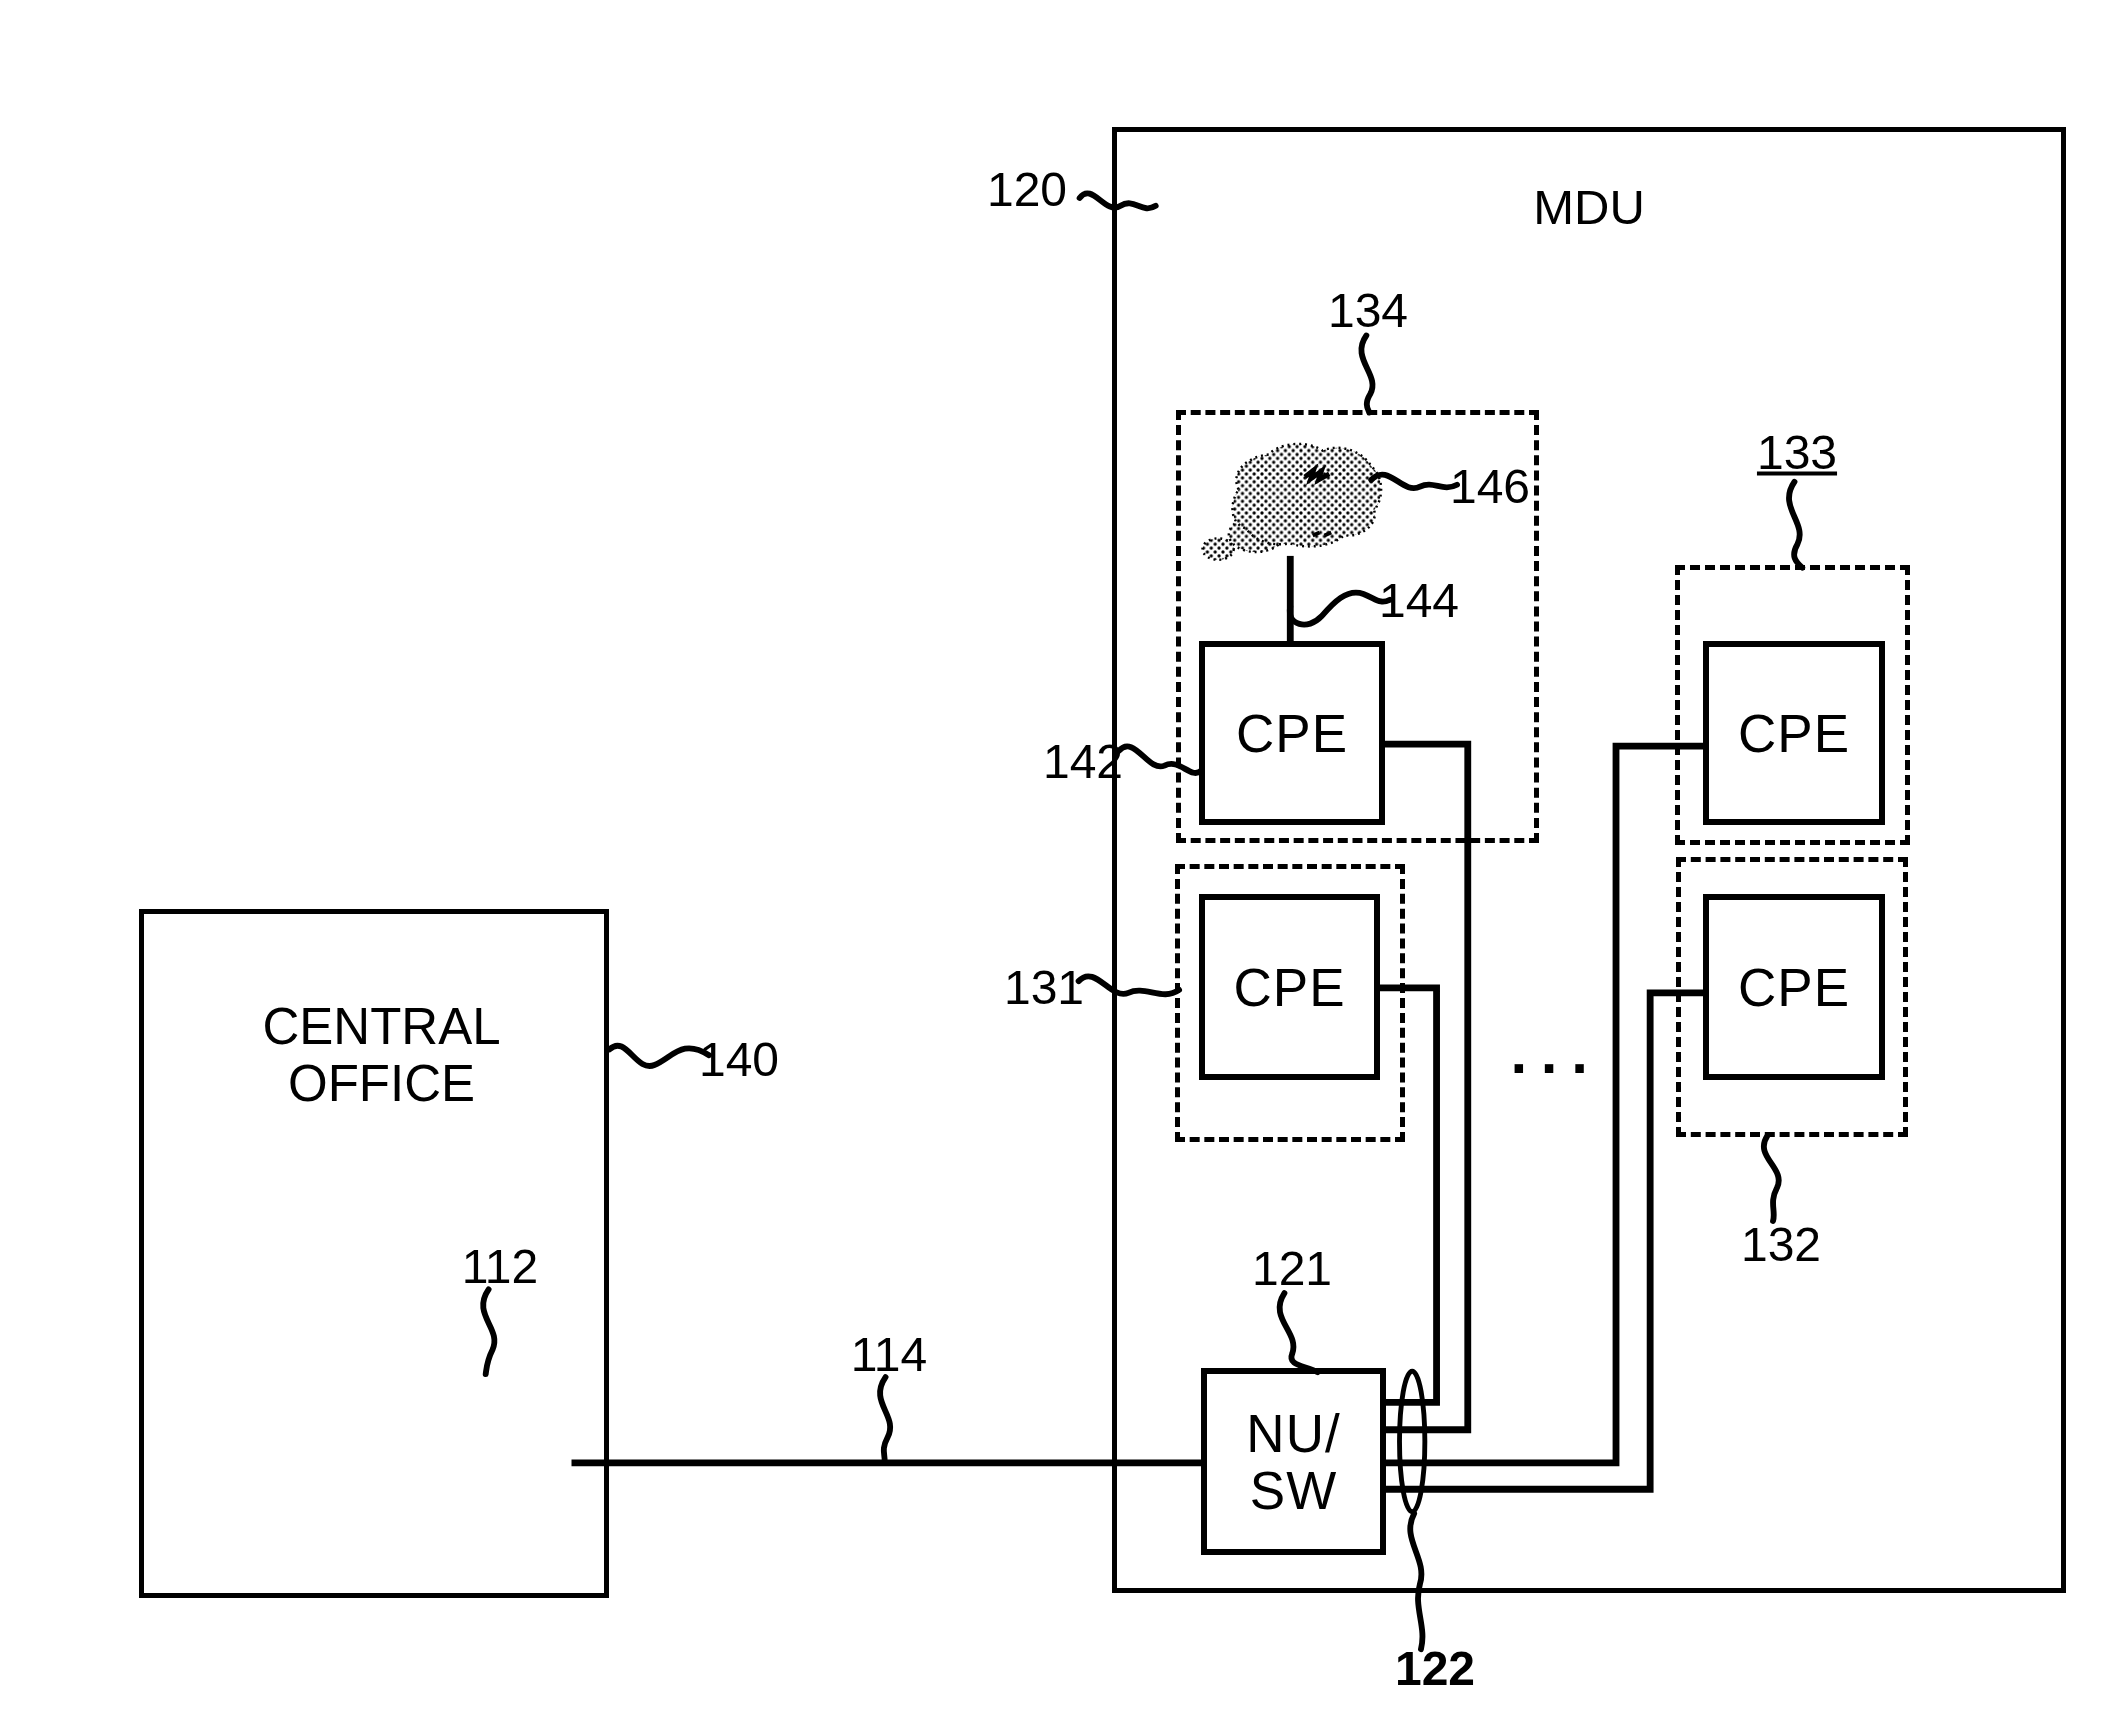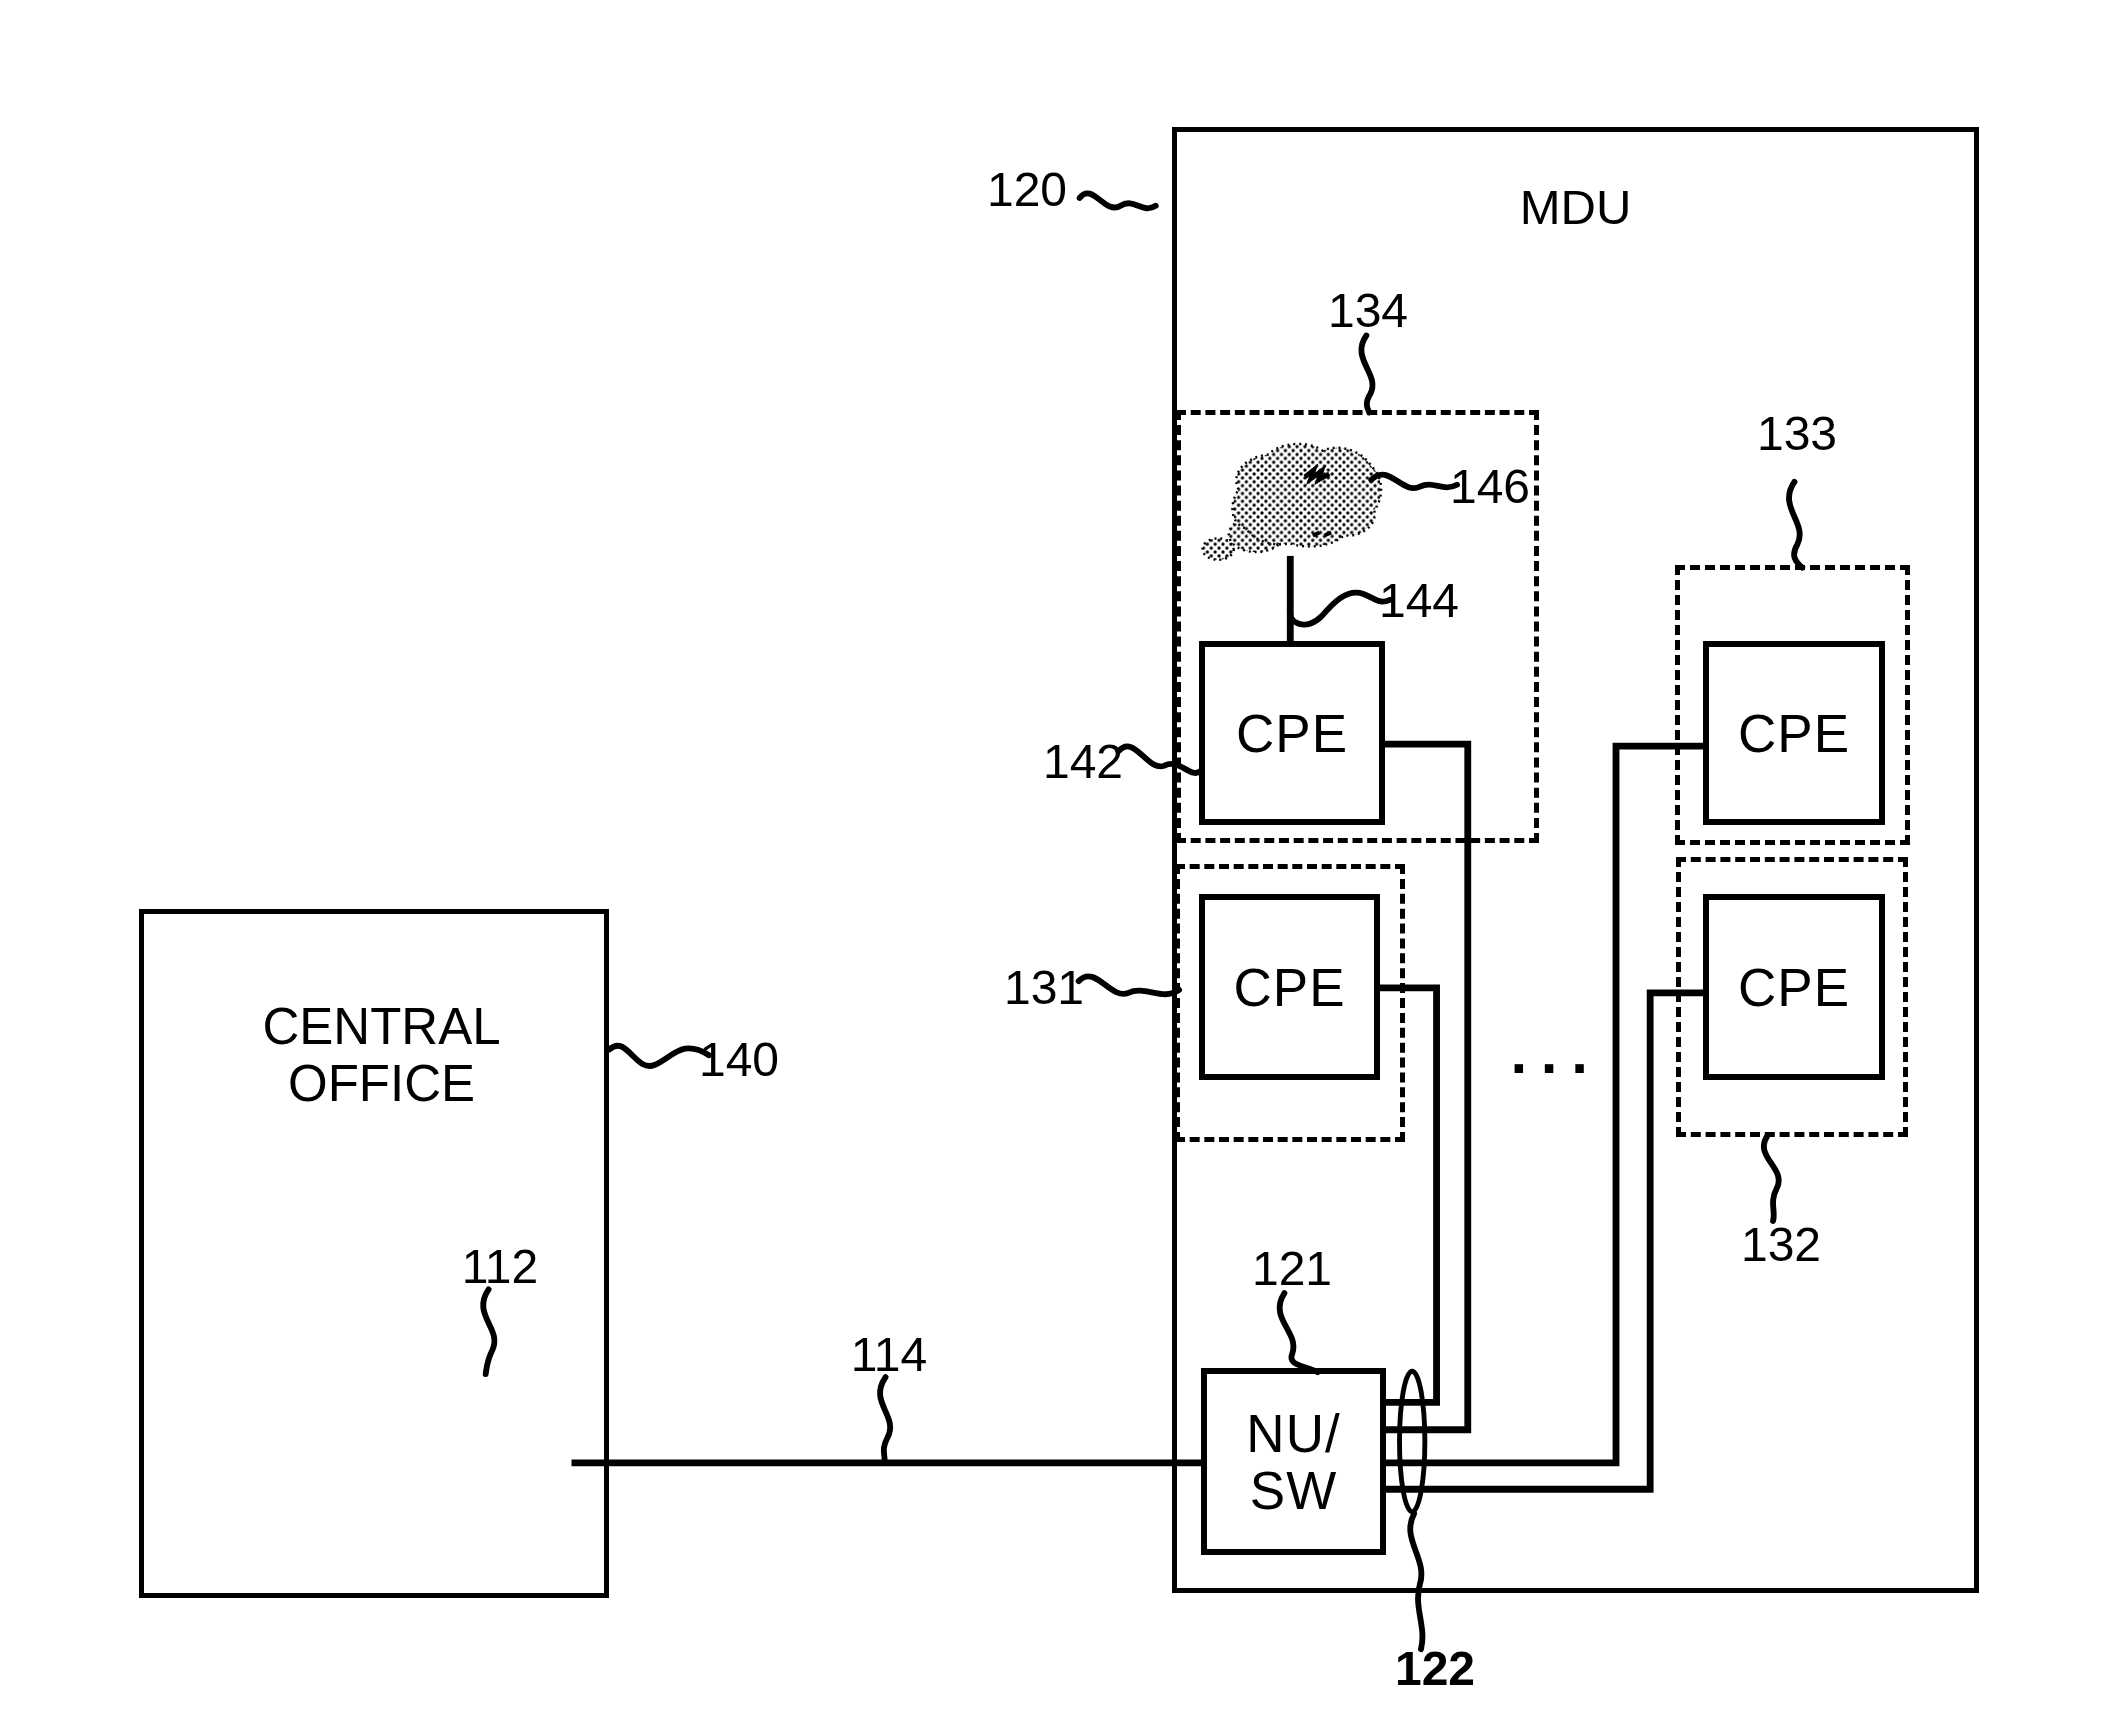--- a/index.html
+++ b/index.html
@@ -81,21 +81,21 @@
 
 <div id="canvas">
 
   <div class="box thin" style="left:139px; top:909px; width:470px; height:689px;">
     <div class="toplabel" style="top:84px; font-size:51px;padding-left:15px;"><span>CENTRAL</span><br>
       <span>OFFICE</span>
     </div>
   </div>
 
 
-  <div class="box thin" style="left:1172px; top:127px; width:807px; height:1466px;">
+  <div class="box thin" style="left:1112px; top:127px; width:954px; height:1466px;">
     <div class="toplabel" style="top:47px;">MDU</div>
   </div>
 
   <div class="dashedbox" style="left:1176px; top:410px; width:363px; height:433px;"></div>
 
   <div class="dashedbox" style="left:1175px; top:864px; width:230px; height:278px;"></div>
 
   <div class="dashedbox" style="left:1675px; top:565px; width:235px; height:280px;"></div>
 
   <div class="dashedbox" style="left:1676px; top:857px; width:232px; height:280px;"></div>
@@ -168,21 +168,21 @@
   </svg>
 
   <div class="ref" style="left:739px;  top:1059px;">140</div>
   <div class="ref" style="left:500px;  top:1266px;">112</div>
   <div class="ref" style="left:889px;  top:1354px;">114</div>
   <div class="ref" style="left:1027px; top:189px;">120</div>
   <div class="ref" style="left:1292px; top:1268px;">121</div>
   <div class="ref" style="left:1435px; top:1668px;font-weight:bold;">122</div>
   <div class="ref" style="left:1044px; top:987px;">131</div>
   <div class="ref" style="left:1781px; top:1244px;">132</div>
-  <div class="ref" style="left:1797px; top:433px;">133</div>
+  <div class="ref" style="left:1797px; top:452px;text-decoration:underline;">133</div>
   <div class="ref" style="left:1368px; top:310px;">134</div>
   <div class="ref" style="left:1083px; top:761px;">142</div>
   <div class="ref" style="left:1419px; top:600px;">144</div>
   <div class="ref" style="left:1490px; top:486px;">146</div>
 
   <div class="ellipsis">...</div>
 
 </div>
 
 

